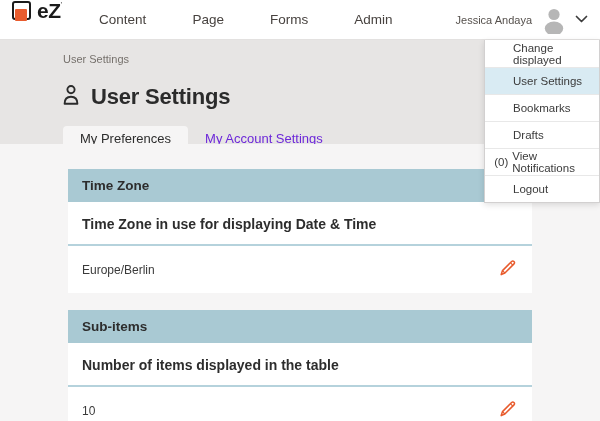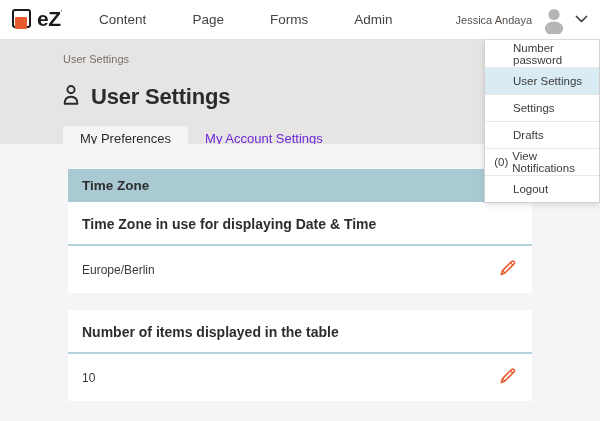--- a/index.html
+++ b/index.html
@@ -3,21 +3,21 @@
 <meta charset="utf-8">
 <style>
   * { margin:0; padding:0; box-sizing:border-box; }
   html,body { width:600px; height:421px; overflow:hidden; }
   body { font-family:"Liberation Sans", sans-serif; background:#f6f5f5; }
   .app { position:relative; width:600px; height:421px; }
 
   
   .topbar { position:absolute; top:0; left:0; width:600px; height:40px;
             background:#ffffff; border-bottom:1px solid #e3e1e0;
-            display:flex; align-items:center; z-index:5; }
+            display:flex; z-index:5; }
   .logo { display:flex; align-items:flex-start; margin-left:12px; cursor:pointer; }
   .logo-mark { position:relative; width:22px; height:22px; margin-top:1px; }
   .logo-outline { position:absolute; top:0; left:0; width:19px; height:19px;
                   border:2.4px solid #1b1b1b; border-radius:3px; background:transparent; }
   .logo-square { position:absolute; left:3px; top:8px; width:12px; height:12px; border-radius:1px; }
   .logo-text { font-size:21px; font-weight:bold; color:#1b1b1b; line-height:22px; margin-left:3px; letter-spacing:-0.5px; }
   .logo-tm { font-size:7px; color:#1b1b1b; margin-top:1px; }
   .topnav { display:flex; margin-left:14px; }
   .nav-item { font-size:13.5px; color:#47423f; padding:0 23px; line-height:40px; cursor:pointer; }
   .user-area { margin-left:auto; display:flex; align-items:center; padding-right:12px; cursor:pointer; }
@@ -126,43 +126,44 @@
                 <line x1="4.5" y1="11.6" x2="6.9" y2="14" stroke="#e85b2d" stroke-width="1.2"></line>
                 <line x1="12.4" y1="3.7" x2="14.8" y2="6.1" stroke="#e85b2d" stroke-width="1.2"></line>
               </svg>
             </span>
           </button>
         </div>
       </div>
     </div>
 
     <div class="card">
+      <div class="card-header" style="background:#a9c9d3;">Sub-items</div>
       <div class="card-body">
         <div class="field-label">Number of items displayed in the table</div>
         <div class="field-value-row">
           <span class="field-value">10</span>
           <button class="edit-btn">
             <span>
               <svg width="18" height="18" viewBox="0 0 18 18">
                 <path d="M3.2,15.6 L4.5,11.6 L13.6,2.5 a1.7,1.7 0 0 1 2.4,2.4 L6.9,14 Z" fill="none" stroke="#e85b2d" stroke-width="1.5" stroke-linejoin="round"></path>
                 <line x1="4.5" y1="11.6" x2="6.9" y2="14" stroke="#e85b2d" stroke-width="1.2"></line>
                 <line x1="12.4" y1="3.7" x2="14.8" y2="6.1" stroke="#e85b2d" stroke-width="1.2"></line>
               </svg>
             </span>
           </button>
         </div>
       </div>
     </div>
 
   </main>
 
   <div class="dropdown">
-    <div class="menu-item">Number password</div>
+    <div class="menu-item">Change displayed</div>
     <div class="menu-item active">User Settings</div>
-    <div class="menu-item">Settings</div>
+    <div class="menu-item">Bookmarks</div>
     <div class="menu-item">Drafts</div>
     <div class="menu-item">
       <span class="prefix">(0)</span>
       <span>View Notifications</span>
     </div>
     <div class="menu-item">Logout</div>
   </div>
 
 </div>
 

